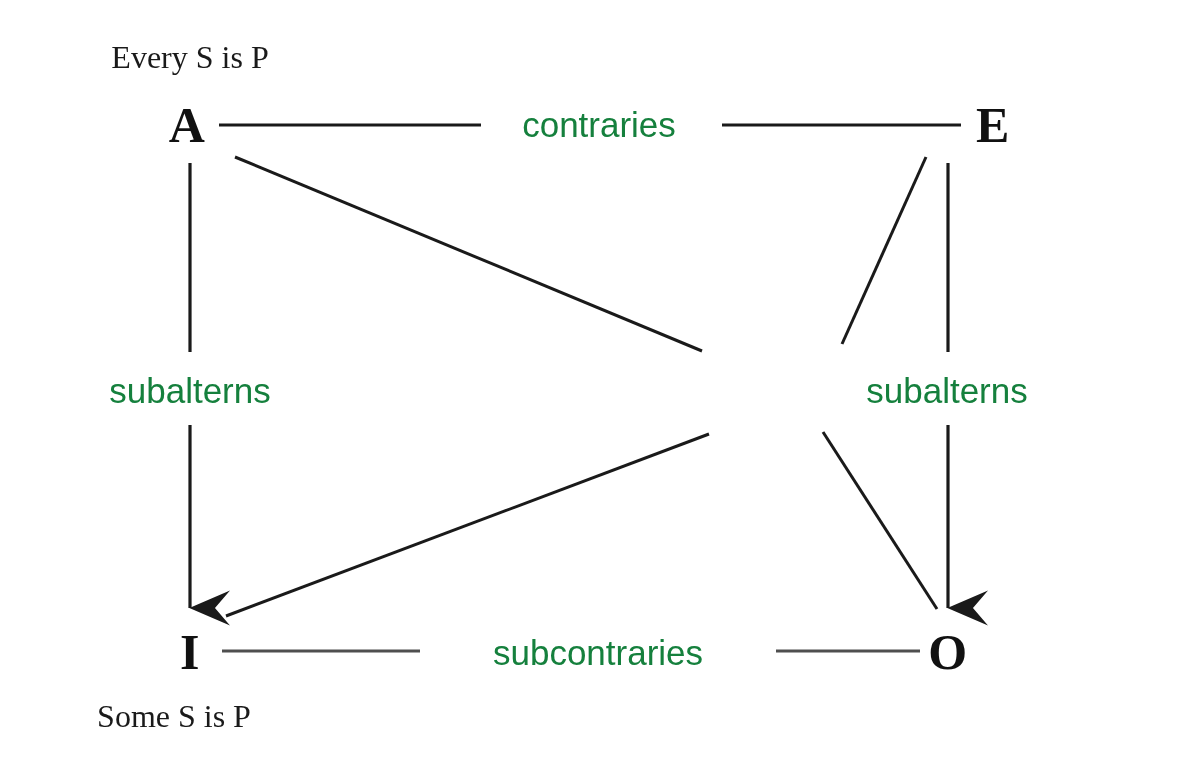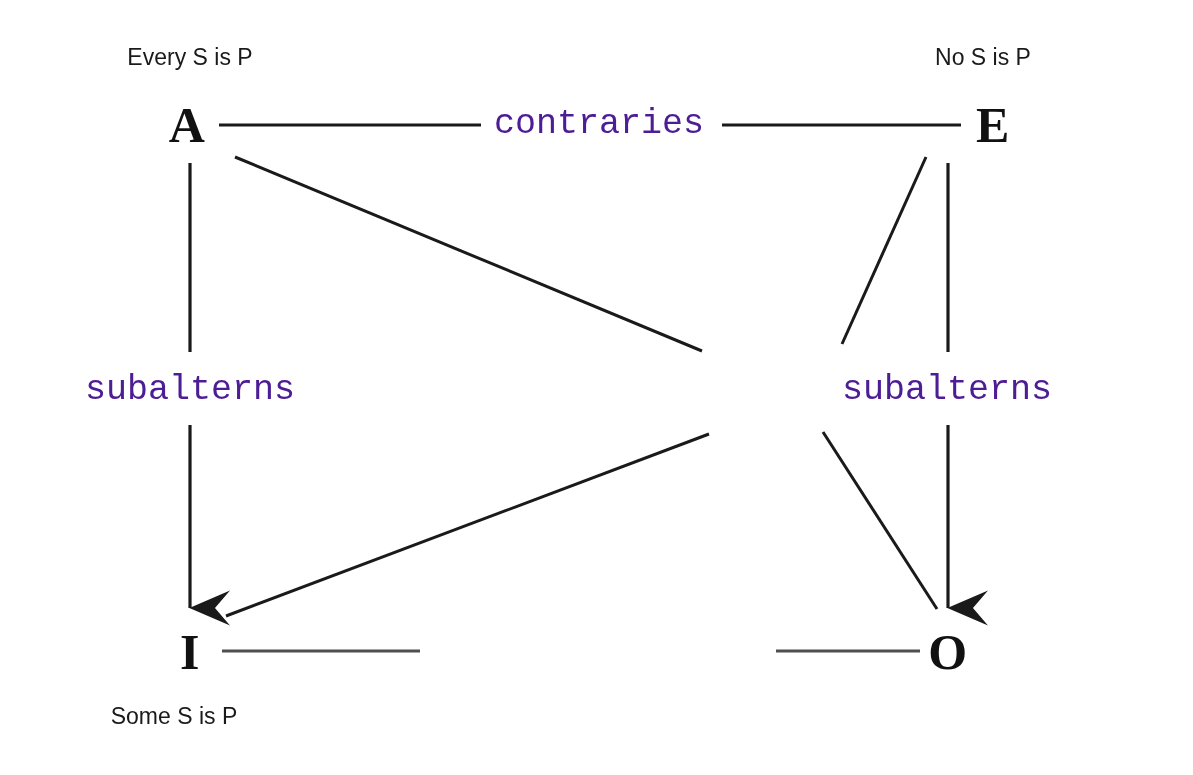--- a/index.html
+++ b/index.html
@@ -29,35 +29,35 @@
     font-weight: bold;
     font-size: 50px;
     line-height: 1;
     color: #111111;
     white-space: nowrap;
     transform: translate(-50%, -50%);
     letter-spacing: 0.5px;
   }
   .proposition {
     position: absolute;
-    font-family: Liberation Sans, sans-serif;
+    font-family: Liberation Serif, serif;
     font-weight: normal;
-    font-size: 23px;
+    font-size: 32px;
     line-height: 1;
     color: #1a1a1a;
     white-space: nowrap;
     transform: translate(-50%, -50%);
   }
   .relation {
     position: absolute;
-    font-family: Liberation Mono, monospace;
+    font-family: Liberation Sans, sans-serif;
     font-weight: normal;
     font-size: 35px;
     line-height: 1;
-    color: #4c1d95;
+    color: #15803d;
     white-space: nowrap;
     transform: translate(-50%, -50%);
     background: #ffffff;
     padding: 2px 10px;
   }
 </style>
 </head>
 <body>
 
 <div id="page">
@@ -87,20 +87,20 @@
     <line x1="222" y1="651" x2="420" y2="651" stroke="#4f4f4f" stroke-width="3" stroke-linecap="butt"></line>
     <line x1="776" y1="651" x2="920" y2="651" stroke="#4f4f4f" stroke-width="3" stroke-linecap="butt"></line>
   </svg>
 
   <div class="vertex-letter" style="left:187px; top:125px;">A</div>
   <div class="vertex-letter" style="left:993px; top:125px;">E</div>
   <div class="vertex-letter" style="left:190px; top:652px;">I</div>
   <div class="vertex-letter" style="left:948px; top:652px;">O</div>
 
   <div class="proposition" style="left:190px; top:57px;">Every S is P</div>
-  <div class="proposition" style="left:983px; top:57px;">No S is P</div>
   <div class="proposition" style="left:174px; top:716px;">Some S is P</div>
 
   <div class="relation" style="left:599px; top:124px;">contraries</div>
   <div class="relation" style="left:190px; top:390px;">subalterns</div>
   <div class="relation" style="left:947px; top:390px;">subalterns</div>
+  <div class="relation" style="left:598px; top:652px;">subcontraries</div>
 
 </div>
 
 </body></html>

